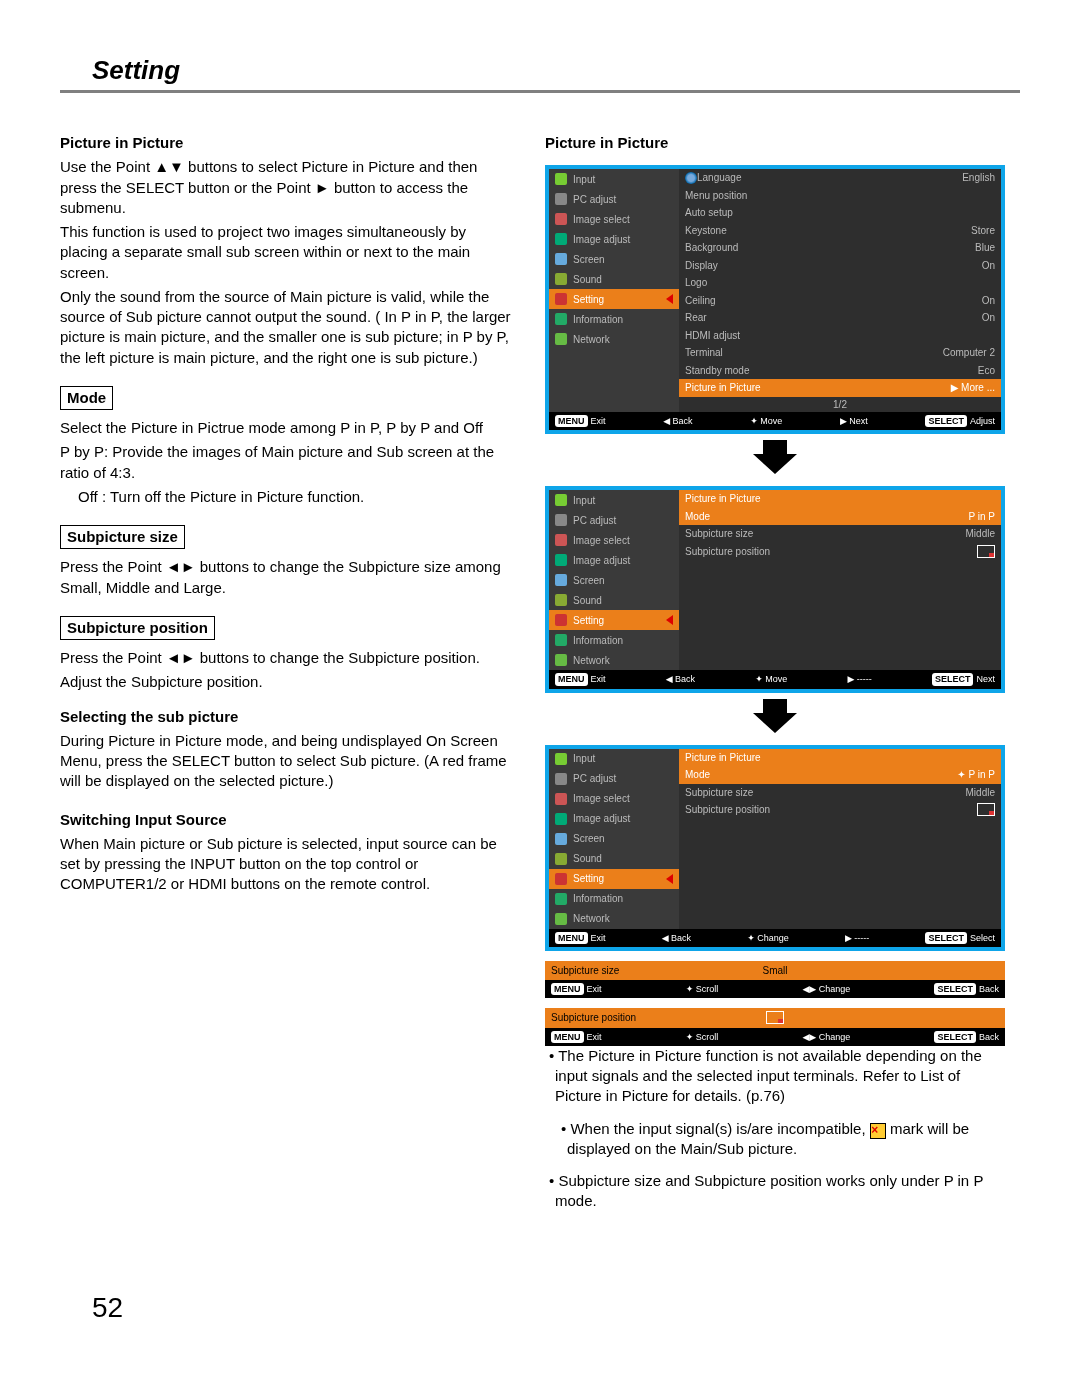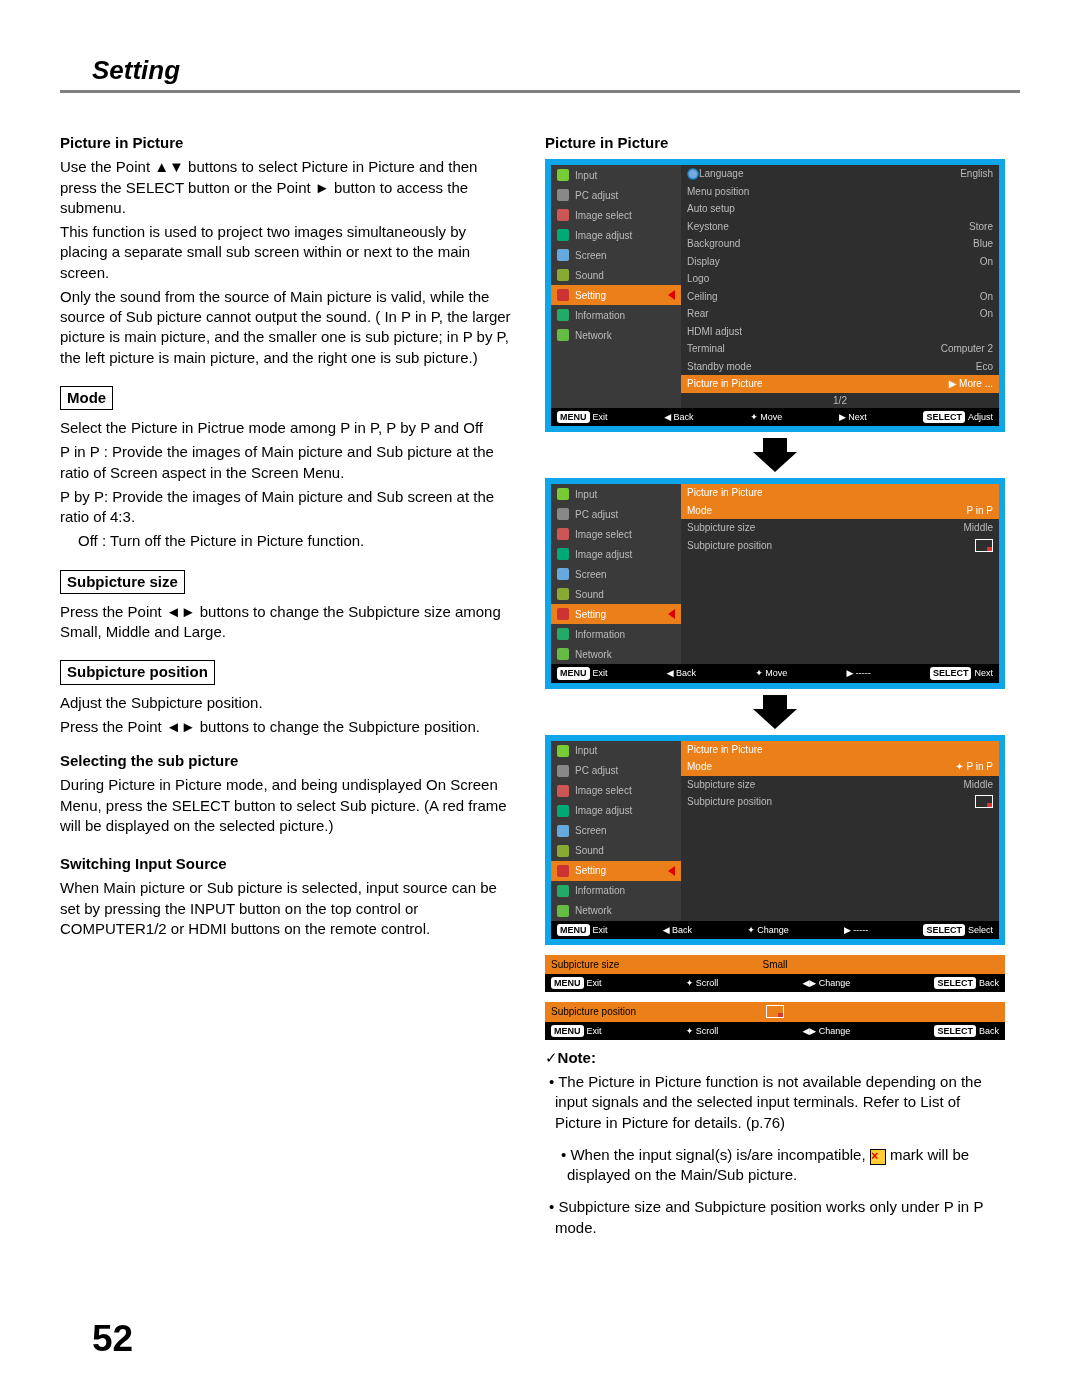--- a/index.html
+++ b/index.html
@@ -5,24 +5,24 @@
   body{margin:0;background:#fff;font-family:Arial,Helvetica,sans-serif;color:#000;width:1080px}
   .page{padding:55px 60px 40px 60px;}
   .title{font-size:26px;font-weight:bold;font-style:italic;margin:0 0 4px 32px}
   .rule{height:3px;background:#808080;margin:0 0 30px 0}
   .cols{display:flex;gap:30px}
   .left{width:455px;font-size:15px;line-height:1.35}
   .right{width:460px;font-size:15px;line-height:1.35}
   .h{font-weight:bold;margin-top:10px}
   .box{border:1.5px solid #000;display:inline-block;padding:1px 6px;font-weight:bold;margin:14px 0 4px 0}
   p{margin:4px 0}
-  .pagenum{font-size:37px;font-weight:bold;margin:80px 0 0 32px}
+  .pagenum{font-size:28px;font-weight:normal;margin:80px 0 0 32px}
 
   
-  .menu{margin-top:6px;border:6px solid #0ea5e9;background:#3a3a3a;font-size:10px;color:#bbb}
+  .menu{margin-top:12px;border:4px solid #0ea5e9;background:#3a3a3a;font-size:10px;color:#bbb}
   .menurow{display:flex}
   .side{width:130px;background:#3a3a3a}
   .side .it{display:flex;align-items:center;height:16px;padding:2px 6px;gap:6px}
   .side .it.sel{background:#eb7f1a;color:#fff}
   .ico{width:12px;height:12px;display:inline-block;border-radius:2px}
   .pane{flex:1;background:#2e2e2e;padding:0}
   .pane .pt{background:#2e2e2e;color:#bbb;padding:2px 6px;display:flex;align-items:center;}
   .pane .hdr{background:#eb7f1a;color:#fff;padding:2px 6px}
   .pane .ln{display:flex;justify-content:space-between;padding:2px 6px}
   .pane .ln.sel{background:#eb7f1a;color:#fff}
@@ -50,30 +50,29 @@
   <div class="cols">
 
     <div class="left">
       <div class="h">Picture in Picture</div>
       <p>Use the Point ▲▼ buttons to select Picture in Picture and then press the SELECT button or the Point ► button to access the submenu.</p>
       <p>This function is used to project two images simultaneously by placing a separate small sub screen within or next to the main screen.</p>
       <p>Only the sound from the source of Main picture is valid, while the source of Sub picture cannot output the sound. ( In P in P, the larger picture is main picture, and the smaller one is sub picture; in P by P, the left picture is main picture, and the right one is sub picture.)</p>
 
       <div class="box">Mode</div>
       <p>Select the Picture in Pictrue mode among P in P, P by P and Off</p>
-      <p>P in P : Provide the images of Main picture and Sub picture at the ratio of Screen aspect in the Screen Menu.</p>
       <p>P by P: Provide the images of Main picture and Sub screen at the ratio of 4:3.</p>
       <p style="text-indent:18px">Off : Turn off the Picture in Picture function.</p>
 
       <div class="box">Subpicture size</div>
       <p>Press the Point ◄► buttons to change the Subpicture size among Small, Middle and Large.</p>
 
       <div class="box">Subpicture position</div>
+      <p>Press the Point ◄► buttons to change the Subpicture position.</p>
       <p>Adjust the Subpicture position.</p>
-      <p>Press the Point ◄► buttons to change the Subpicture position.</p>
 
       <div class="h" style="margin-top:14px">Selecting the sub picture</div>
       <p>During Picture in Picture mode, and being undisplayed On Screen Menu, press the SELECT button to select Sub picture. (A red frame will be displayed on the selected picture.)</p>
 
       <div class="h" style="margin-top:18px">Switching Input Source</div>
       <p>When Main picture or Sub picture is selected, input source can be set by pressing the INPUT button on the top control or COMPUTER1/2 or HDMI buttons on the remote control.</p>
     </div>
 
     <div class="right">
       <div class="h">Picture in Picture</div>
@@ -350,21 +349,20 @@
           <span class="posico"></span>
           <span style="flex:1"></span>
       </div>
       <div class="hint" style="background:#000" id="bh2">
           <span><span class="btn">MENU</span>Exit</span>
           <span>✦ Scroll</span>
           <span>◀▶ Change</span>
           <span><span class="btn">SELECT</span>Back</span>
         </div>
 
-      <p style="margin-top:8px"><span class="ck">✓</span><b>Note:</b></p>
       <p style="margin:0;padding-left:10px;text-indent:-6px">• <span>The Picture in Picture function is not available depending on the input signals and the selected input terminals. Refer to List of Picture in Picture for details. (p.76)</span></p>
       <p style="margin:12px;padding-left:10px;text-indent:-6px">• <span>When the input signal(s) is/are incompatible,</span> <span class="xmark">×</span><span> mark will be displayed on the Main/Sub picture.</span></p>
       <p style="margin:0;padding-left:10px;text-indent:-6px">• <span>Subpicture size and Subpicture position works only under P in P mode.</span></p>
     </div>
   </div>
 
   <div class="pagenum">52</div>
 </div>
 
 </body></html>

